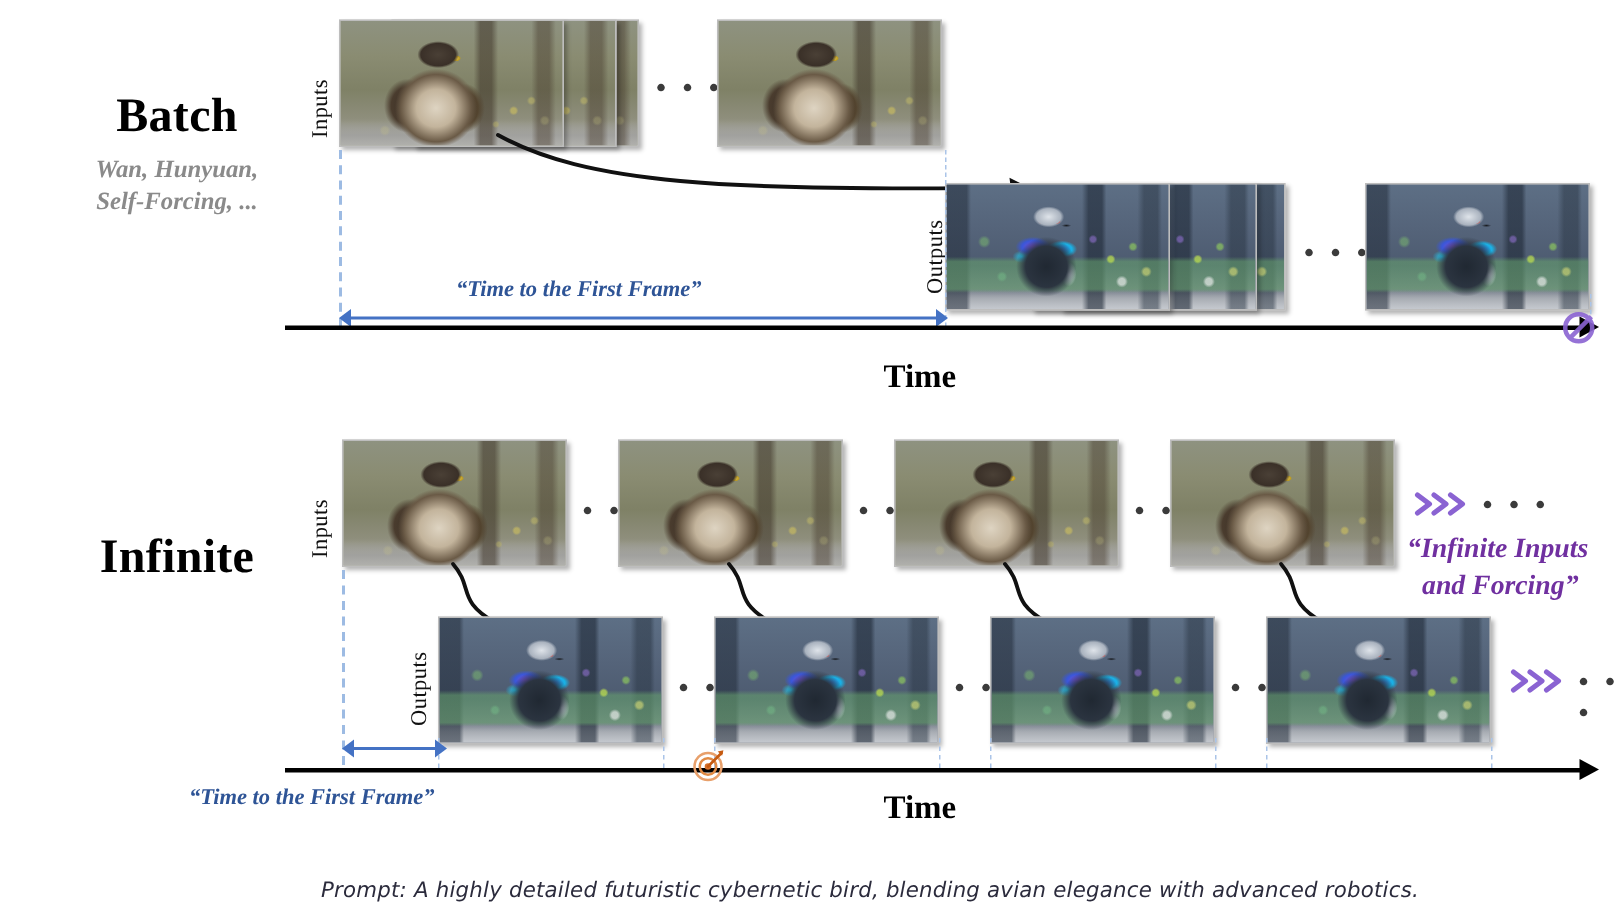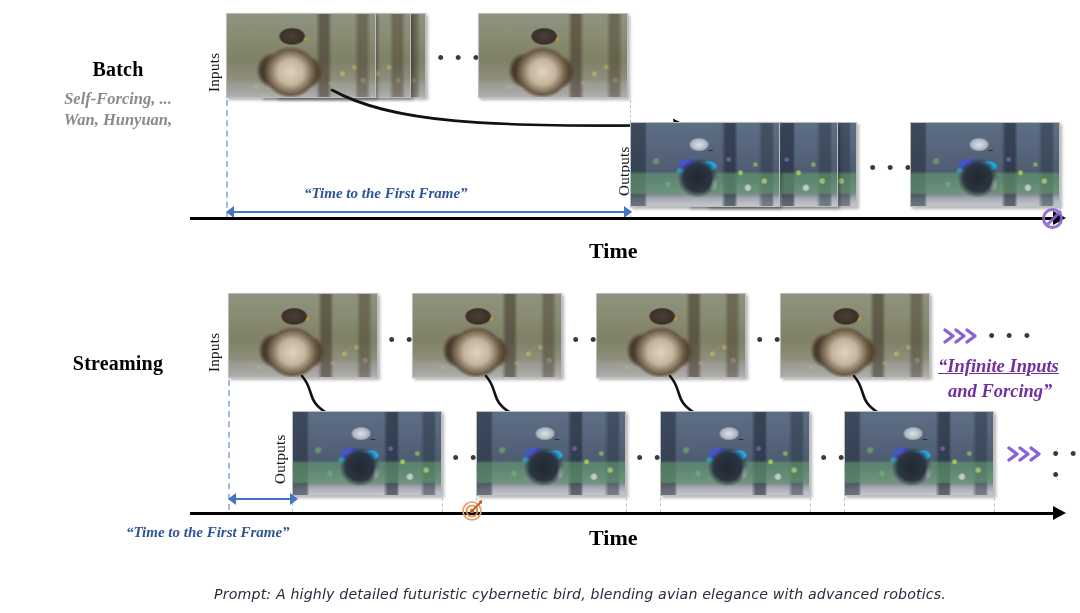--- a/index.html
+++ b/index.html
@@ -17,21 +17,21 @@
     background: #fff;
   }
 
   
   .row-title {
     position: absolute;
     text-align: center;
     font-family: "Liberation Serif", serif;
   }
   .row-title .main {
-    font-size: 20px;
+    font-size: 32px;
     font-weight: bold;
     color: #000;
     letter-spacing: .2px;
     white-space: nowrap;
   }
   .row-title .sub {
     font-size: 16.5px;
     font-style: italic;
     font-weight: bold;
     color: #8a8a8a;
@@ -245,22 +245,22 @@
   .target { position: absolute; width: 24px; height: 24px; }
 </style>
 </head>
 <body>
 
 <div id="stage">
 
   <div class="row-title" style="left:28px; top:58px; width:180px;">
     <div class="main">Batch</div>
     <div class="sub">
+      <div>Wan, Hunyuan,</div>
       <div>Self-Forcing, ...</div>
-      <div>Wan, Hunyuan,</div>
     </div>
   </div>
 
   <div class="vlabel" style="left:206px; top:92px;">Inputs</div>
 
   <div class="frame" style="left:276px; top:13px; width:150px; height:85px;">
     <div class="img hawk"></div>
   </div>
   <div class="frame" style="left:261px; top:13px; width:150px; height:85px;">
     <div class="img hawk"></div>
@@ -311,21 +311,21 @@
     <span class="hr"></span>
   </div>
 
   <div class="axis-line" style="left:190px; top:217px; width:865px;"></div>
   <div class="axis-head" style="left:1053px; top:211px;"></div>
   <div class="axis-name" style="left:589px; top:238px;">Time</div>
 
   <div class="noentry" style="left:1042px; top:208px;"></div>
 
   <div class="row-title" style="left:28px; top:352px; width:180px;">
-    <div class="main">Streaming</div>
+    <div class="main">Infinite</div>
   </div>
 
   <div class="vlabel" style="left:206px; top:372px;">Inputs</div>
 
   <div class="frame" style="left:228px; top:293px; width:150px; height:85px;">
     <div class="img hawk"></div>
   </div>
   <div class="dots" style="left:388px; top:330px;">• • •</div>
 
   <div class="frame" style="left:412px; top:293px; width:150px; height:85px;">
@@ -346,21 +346,21 @@
     <svg width="40" height="18" viewBox="0 0 40 18">
       <g fill="none" stroke="#8a63d2" stroke-width="3.4" stroke-linecap="round" stroke-linejoin="round">
         <polyline points="3,3 11,9 3,15"></polyline>
         <polyline points="14,3 22,9 14,15"></polyline>
         <polyline points="25,3 33,9 25,15"></polyline>
       </g>
     </svg>
   </div>
   <div class="dots" style="left:988px; top:326px;">• • •</div>
 
-  <div class="cap purple" style="left:938px; top:356px;text-decoration:underline;">“Infinite Inputs</div>
+  <div class="cap purple" style="left:938px; top:356px;">“Infinite Inputs</div>
   <div class="cap purple" style="left:948px; top:381px;">and Forcing”</div>
 
   <div class="conn" style="left:300px; top:374px; width:70px; height:48px;">
     <svg width="70" height="48" viewBox="0 0 70 48">
       <path d="M2,2 C 16,18 4,26 30,41" fill="none" stroke="#111" stroke-width="2.6" stroke-linecap="round"></path>
       <path d="M30,41 l-12.5,-3 l5,11.5 z" fill="#111"></path>
     </svg>
   </div>
   <div class="conn" style="left:484px; top:374px; width:70px; height:48px;">
     <svg width="70" height="48" viewBox="0 0 70 48">

